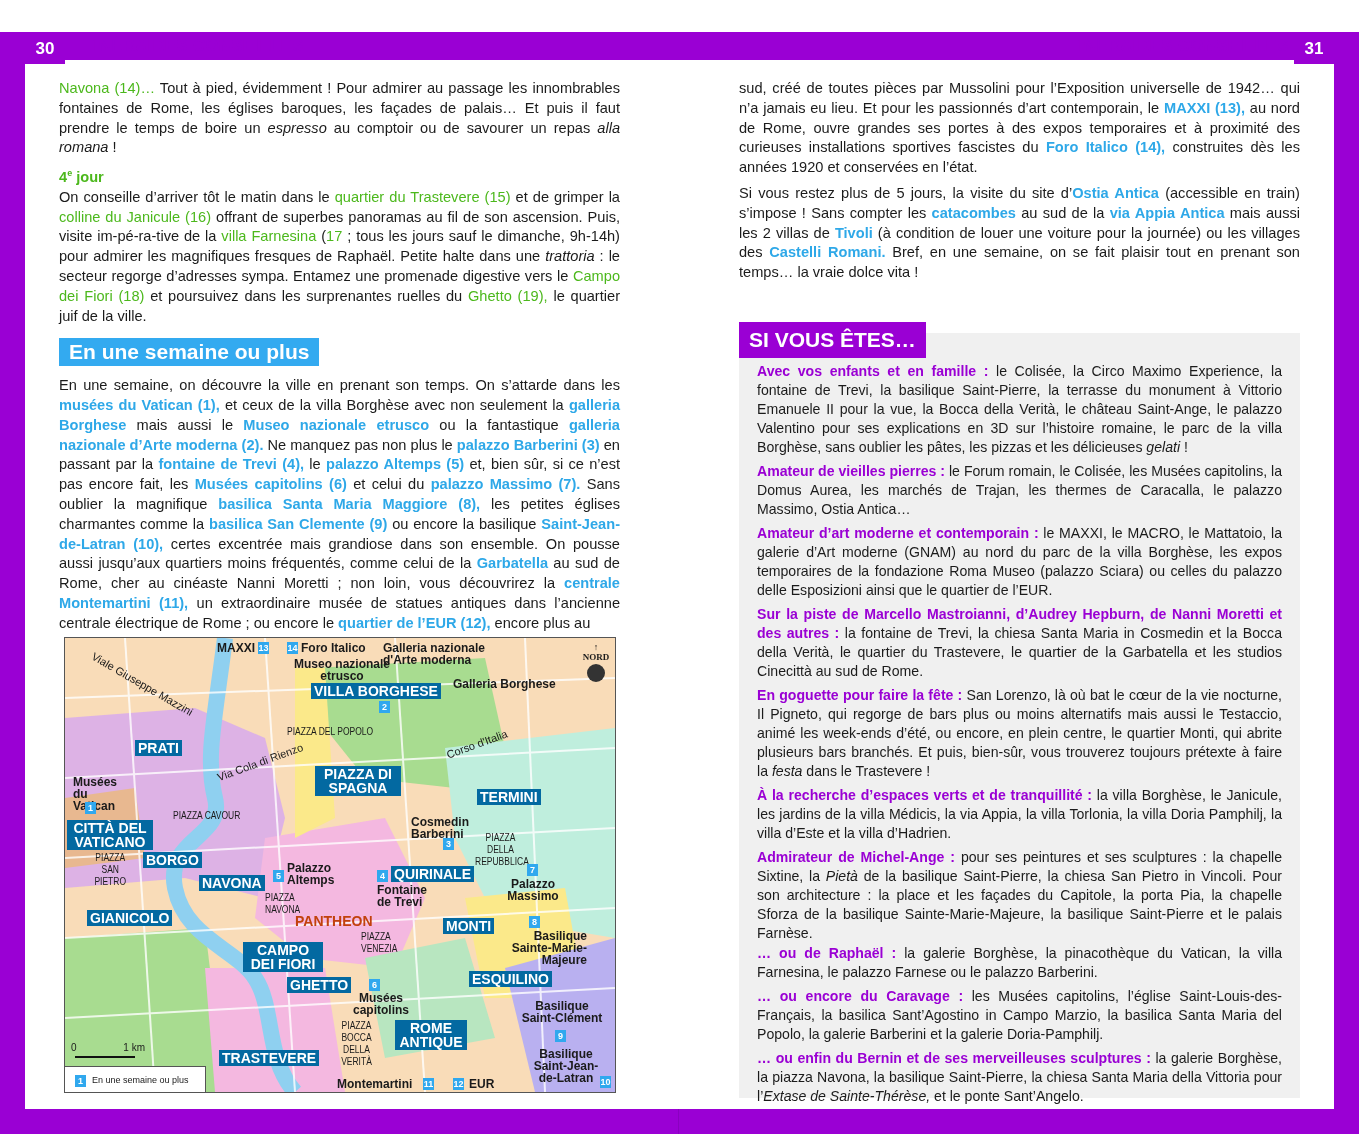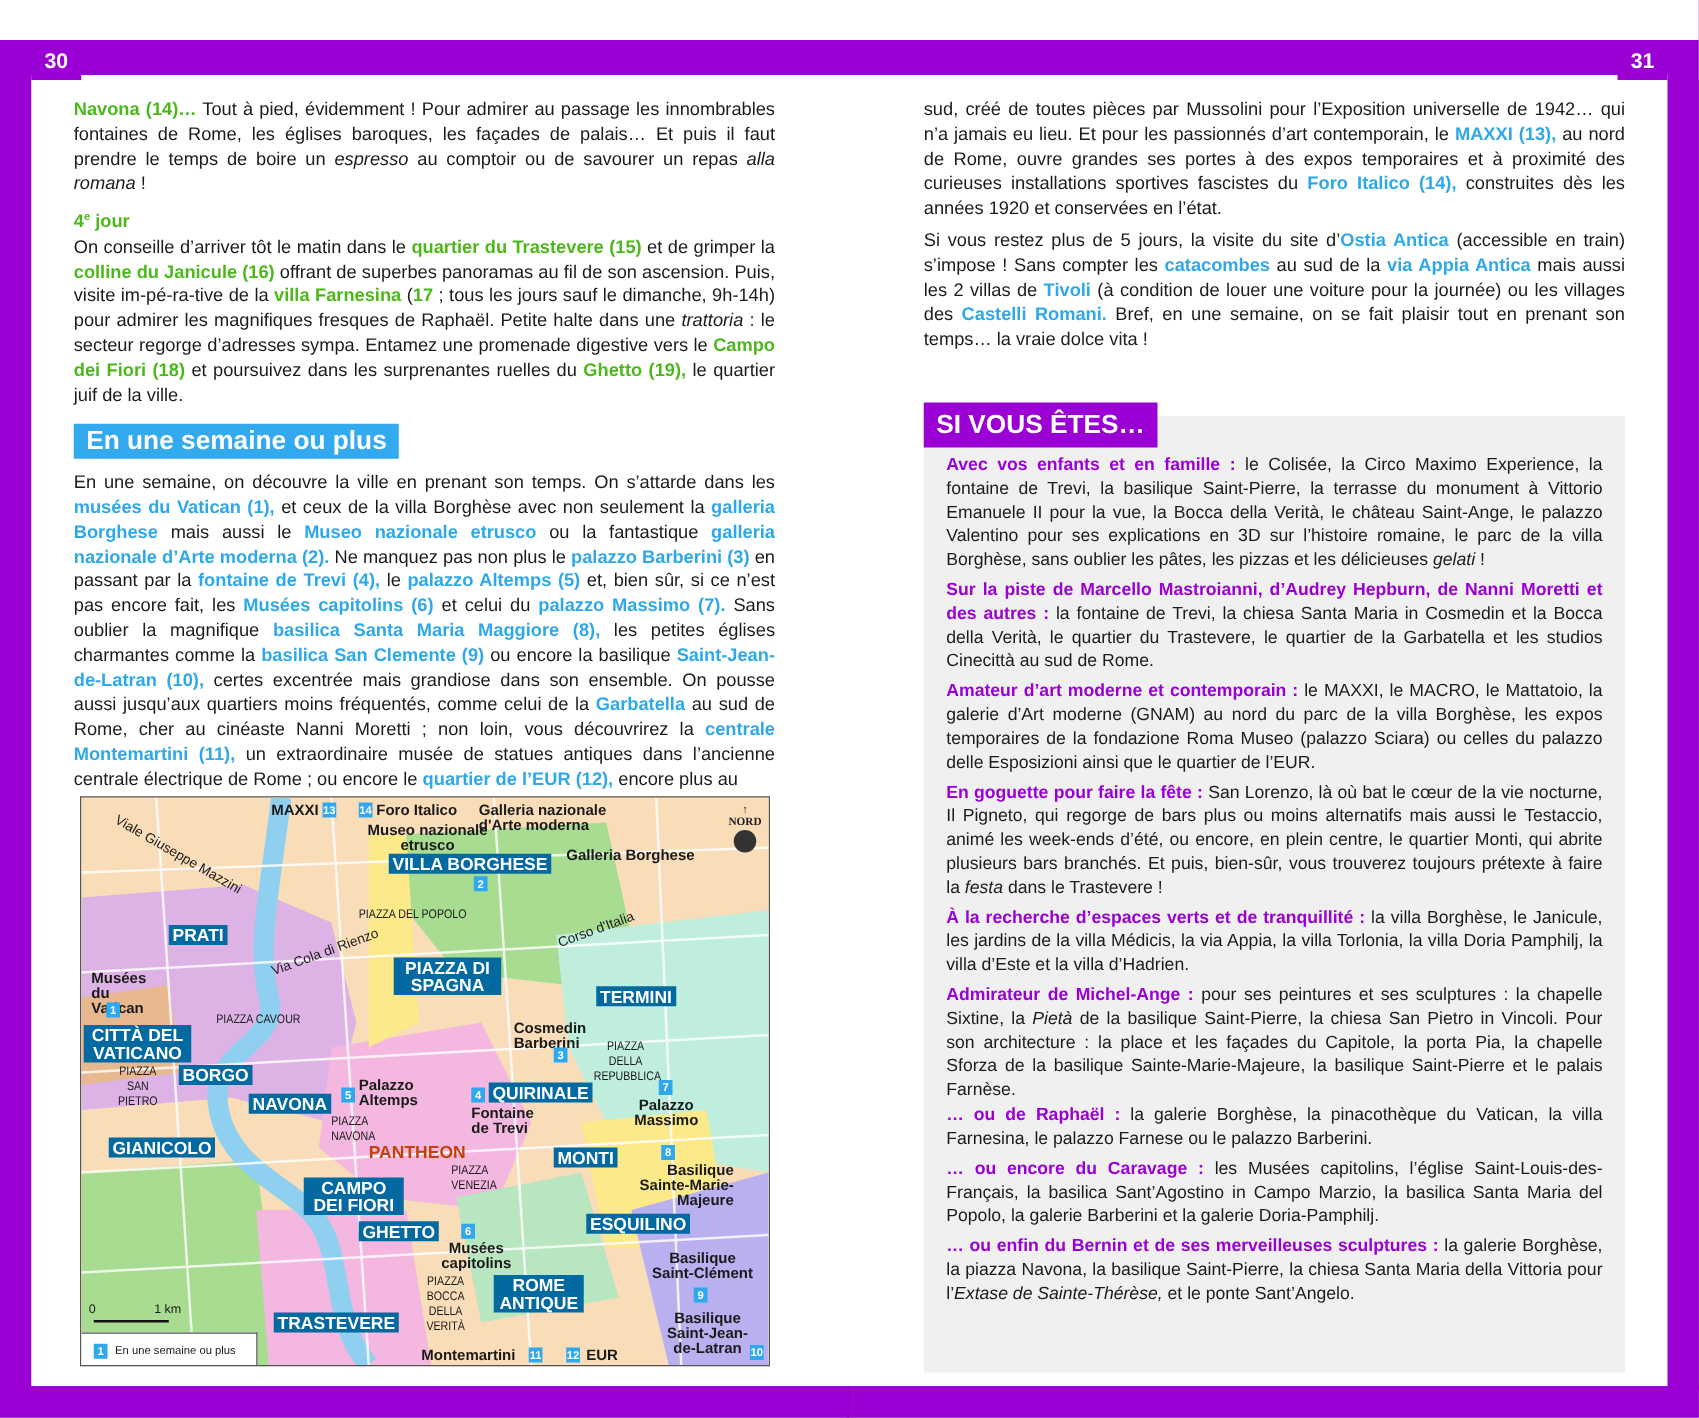--- a/index.html
+++ b/index.html
@@ -21,21 +21,21 @@
   .runhead { position:absolute; top:36px; color:#9a00d4; font-weight:bold; font-size:17px; letter-spacing:0.2px; }
   .runhead.left { left:78px; }
   .runhead.right { left:1063px; }
   .lbar { position:absolute; left:0; top:33px; width:25px; height:1080px; background:#9a00d4; }
   .rbar { position:absolute; left:1334px; top:64px; width:25px; height:1050px; background:#9a00d4; }
   .bottom { position:absolute; left:0; top:1109px; width:1359px; height:25px; background:#9a00d4; }
   .gutter { position:absolute; left:678px; top:1109px; width:1px; height:25px; background:#8a00c0; }
 
   .col { position:absolute; font-size:14.6px; line-height:19.8px; text-align:justify; }
   .col p { margin:0 0 6px 0; }
-  .g { color:#4cb81c; font-weight:bold; }
+  .g { color:#4cb81c; font-weight:normal; }
   .b { color:#2ea8e8; font-weight:bold; }
   .p { color:#9a00d4; font-weight:bold; }
   .day { color:#4cb81c; font-weight:bold; margin:0 !important; }
 
   .section-title { display:inline-block; background:#33aaf0; color:#fff; font-weight:bold;
     font-size:21px; padding:4px 10px 4px 10px; margin:6px 0 10px 0; }
 
   .box { position:absolute; left:739px; top:333px; width:561px; height:765px; background:#f0f0f0; }
   .box-title { position:absolute; left:739px; top:322px; background:#9a00d4; color:#fff;
     font-weight:bold; font-size:21px; padding:6px 10px; }
@@ -195,21 +195,22 @@
 
 <div class="col" style="left:739px; top:79px; width:561px;">
   <p>sud, créé de toutes pièces par Mussolini pour l’Exposition universelle de 1942… qui n’a jamais eu lieu. Et pour les passionnés d’art contemporain, le <span class="b">MAXXI (13),</span> au nord de Rome, ouvre grandes ses portes à des expos temporaires et à proximité des curieuses installations sportives fascistes du <span class="b">Foro Italico (14),</span> construites dès les années 1920 et conservées en l’état.</p>
   <p>Si vous restez plus de 5 jours, la visite du site d’<span class="b">Ostia Antica</span> (accessible en train) s’impose ! Sans compter les <span class="b">catacombes</span> au sud de la <span class="b">via Appia Antica</span> mais aussi les 2 villas de <span class="b">Tivoli</span> (à condition de louer une voiture pour la journée) ou les villages des <span class="b">Castelli Romani.</span> Bref, en une semaine, on se fait plaisir tout en prenant son temps… la vraie dolce vita !</p>
 </div>
 
 <div class="box"></div>
 <div class="box-title">SI VOUS ÊTES…</div>
 <div class="box-content">
   <p><span class="p">Avec vos enfants et en famille :</span> le Colisée, la Circo Maximo Experience, la fontaine de Trevi, la basilique Saint-Pierre, la terrasse du monument à Vittorio Emanuele II pour la vue, la Bocca della Verità, le château Saint-Ange, le palazzo Valentino pour ses explications en 3D sur l’histoire romaine, le parc de la villa Borghèse, sans oublier les pâtes, les pizzas et les délicieuses <em>gelati</em> !</p>
+  <p><span class="p">Amateur de vieilles pierres :</span> le Forum romain, le Colisée, les Musées capitolins, la Domus Aurea, les marchés de Trajan, les thermes de Caracalla, le palazzo Massimo, Ostia Antica…</p>
+  <p><span class="p">Amateur d’art moderne et contemporain :</span> le MAXXI, le MACRO, le Mattatoio, la galerie d’Art moderne (GNAM) au nord du parc de la villa Borghèse, les expos temporaires de la fondazione Roma Museo (palazzo Sciara) ou celles du palazzo delle Esposizioni ainsi que le quartier de l’EUR.</p>
   <p><span class="p">Sur la piste de Marcello Mastroianni, d’Audrey Hepburn, de Nanni Moretti et des autres :</span> la fontaine de Trevi, la chiesa Santa Maria in Cosmedin et la Bocca della Verità, le quartier du Trastevere, le quartier de la Garbatella et les studios Cinecittà au sud de Rome.</p>
-  <p><span class="p">Amateur d’art moderne et contemporain :</span> le MAXXI, le MACRO, le Mattatoio, la galerie d’Art moderne (GNAM) au nord du parc de la villa Borghèse, les expos temporaires de la fondazione Roma Museo (palazzo Sciara) ou celles du palazzo delle Esposizioni ainsi que le quartier de l’EUR.</p>
   <p><span class="p">En goguette pour faire la fête :</span> San Lorenzo, là où bat le cœur de la vie nocturne, Il Pigneto, qui regorge de bars plus ou moins alternatifs mais aussi le Testaccio, animé les week-ends d’été, ou encore, en plein centre, le quartier Monti, qui abrite plusieurs bars branchés. Et puis, bien-sûr, vous trouverez toujours prétexte à faire la <em>festa</em> dans le Trastevere !</p>
   <p><span class="p">À la recherche d’espaces verts et de tranquillité :</span> la villa Borghèse, le Janicule, les jardins de la villa Médicis, la via Appia, la villa Torlonia, la villa Doria Pamphilj, la villa d’Este et la villa d’Hadrien.</p>
   <p style="margin-bottom:1px"><span class="p">Admirateur de Michel-Ange :</span> pour ses peintures et ses sculptures : la chapelle Sixtine, la <em>Pietà</em> de la basilique Saint-Pierre, la chiesa San Pietro in Vincoli. Pour son architecture : la place et les façades du Capitole, la porta Pia, la chapelle Sforza de la basilique Sainte-Marie-Majeure, la basilique Saint-Pierre et le palais Farnèse.</p>
   <p><span class="p">… ou de Raphaël :</span> la galerie Borghèse, la pinacothèque du Vatican, la villa Farnesina, le palazzo Farnese ou le palazzo Barberini.</p>
   <p><span class="p">… ou encore du Caravage :</span> les Musées capitolins, l’église Saint-Louis-des-Français, la basilica Sant’Agostino in Campo Marzio, la basilica Santa Maria del Popolo, la galerie Barberini et la galerie Doria-Pamphilj.</p>
   <p><span class="p">… ou enfin du Bernin et de ses merveilleuses sculptures :</span> la galerie Borghèse, la piazza Navona, la basilique Saint-Pierre, la chiesa Santa Maria della Vittoria pour l’<em>Extase de Sainte-Thérèse,</em> et le ponte Sant’Angelo.</p>
 </div>
 
 </body></html>

